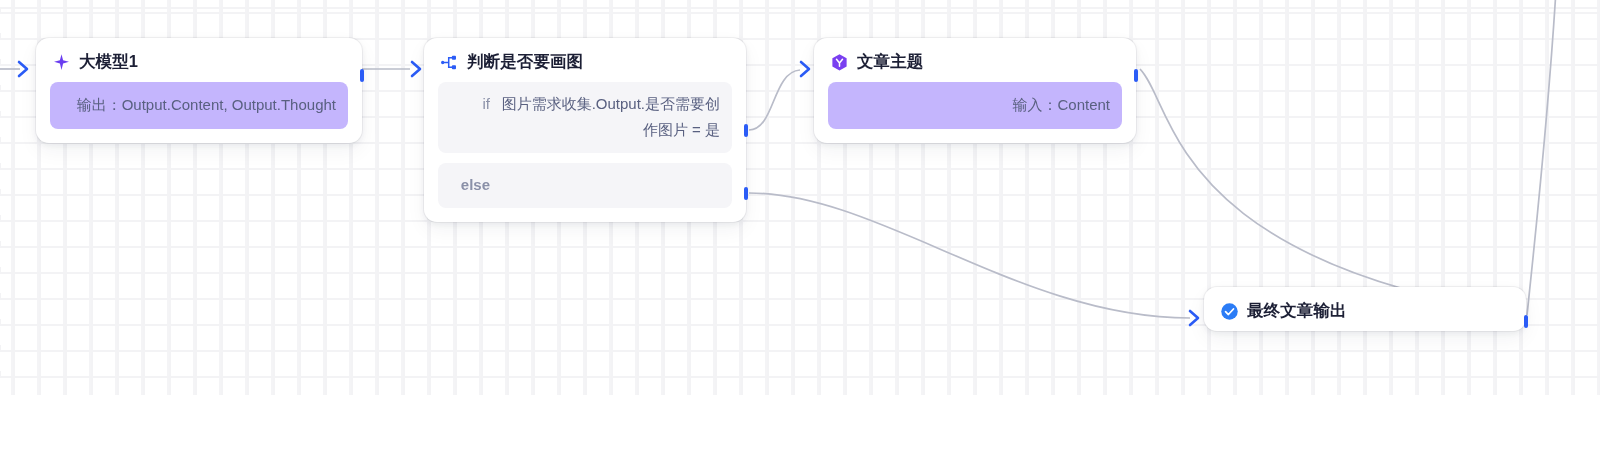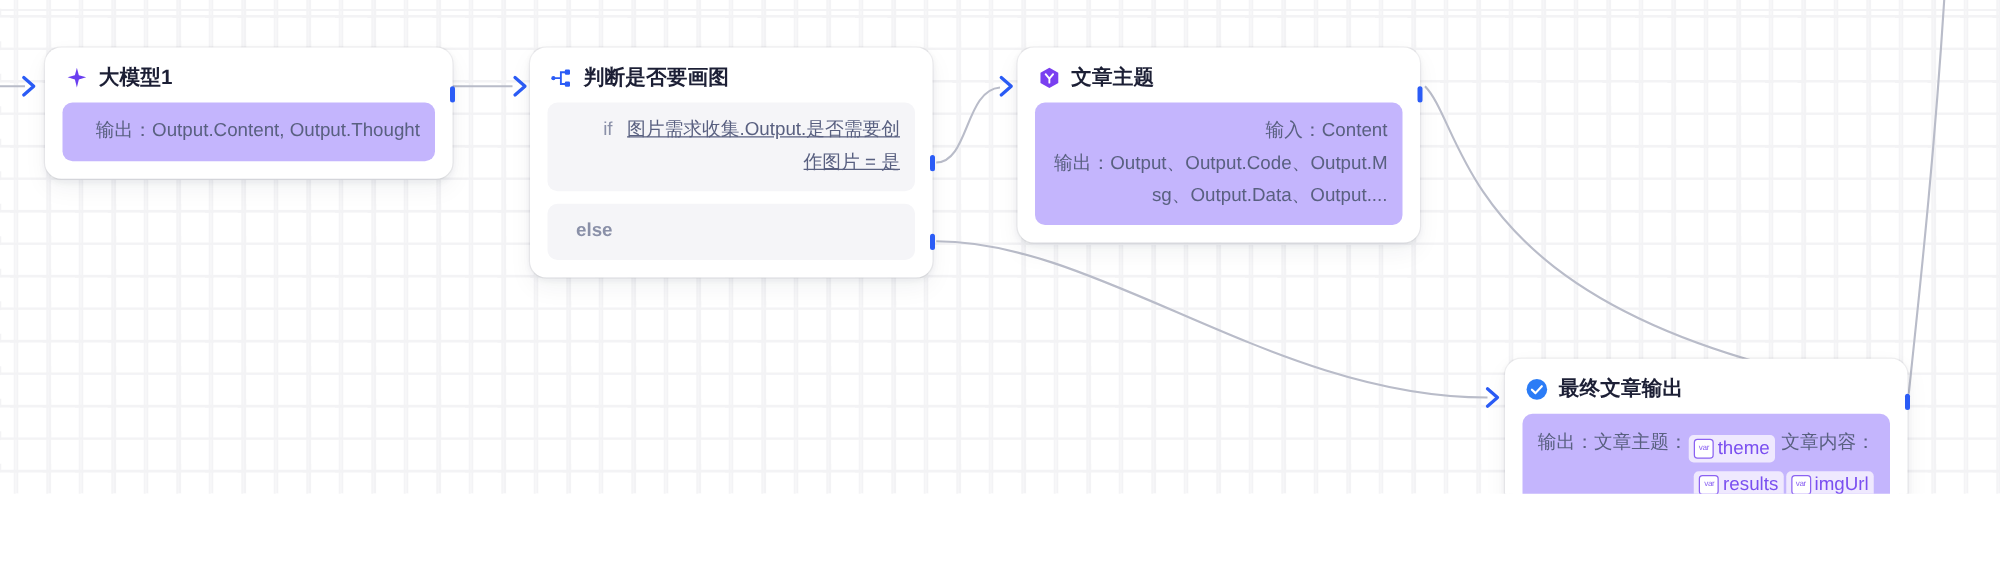--- a/index.html
+++ b/index.html
@@ -122,21 +122,20 @@
   .cond-kw {
     flex: none;
     width: 52px;
     padding: 9px 0 10px 12px;
     color: #8a90a8;
     box-sizing: border-box;
   }
   .cond-expr {
     padding: 9px 12px 10px 0;
     color: #596080;
-    text-decoration: underline;
   }
   .cond-row.empty .cond-kw { padding-bottom: 11px; font-weight: bold; }
   .cond-row.empty { min-height: 40px; align-items: center; }
 
   
   .chip {
     display: inline-flex;
     align-items: center;
     gap: 3px;
     background: #efe9fe;
@@ -242,40 +241,27 @@
   <div class="node" style="left:814px; top:38px; width:322px;">
     <div class="node-header">
       <svg class="node-icon" viewBox="0 0 24 24">
         <path d="M12 1.6 L21 6.6 V17 L12 22 L3 17 V6.6 Z" fill="#7a3ff0"></path>
         <path d="M8.2 8 L12 12.6 L15.8 8 M12 12.6 V16.6" stroke="#ffffff" stroke-width="1.9" fill="none" stroke-linecap="round" stroke-linejoin="round"></path>
       </svg>
       <span class="node-title">文章主题</span>
     </div>
     <div class="node-body">
       <div>输入：Content</div>
-      <div>输出：Output、Output.Code、Output.Msg、Output.Data、Output....</div>
     </div>
     <div class="port" style="right:-1.5px; top:31px;"></div>
   </div>
 
   <div class="node" style="left:1204px; top:287px; width:322px;">
     <div class="node-header">
       <svg class="node-icon" viewBox="0 0 24 24">
         <circle cx="12" cy="12" r="10.4" fill="#2b7cf6"></circle>
         <path d="M7 12.3 L10.6 15.8 L17 8.8" stroke="#ffffff" stroke-width="2.2" fill="none" stroke-linecap="round" stroke-linejoin="round"></path>
       </svg>
       <span class="node-title">最终文章输出</span>
     </div>
-    <div class="node-body">
-      <span>输出：</span><span id="final-segments"><span>文章主题：</span><span class="chip">
-            <span class="chip-ico">var</span>
-            <span class="chip-label">theme</span>
-          </span><span> 文章内容：</span><span class="chip">
-            <span class="chip-ico">var</span>
-            <span class="chip-label">results</span>
-          </span><span class="chip">
-            <span class="chip-ico">var</span>
-            <span class="chip-label">imgUrl</span>
-          </span></span>
-    </div>
     <div class="port" style="right:-1.5px; top:28px;"></div>
   </div>
 </div>
 
 </body></html>

